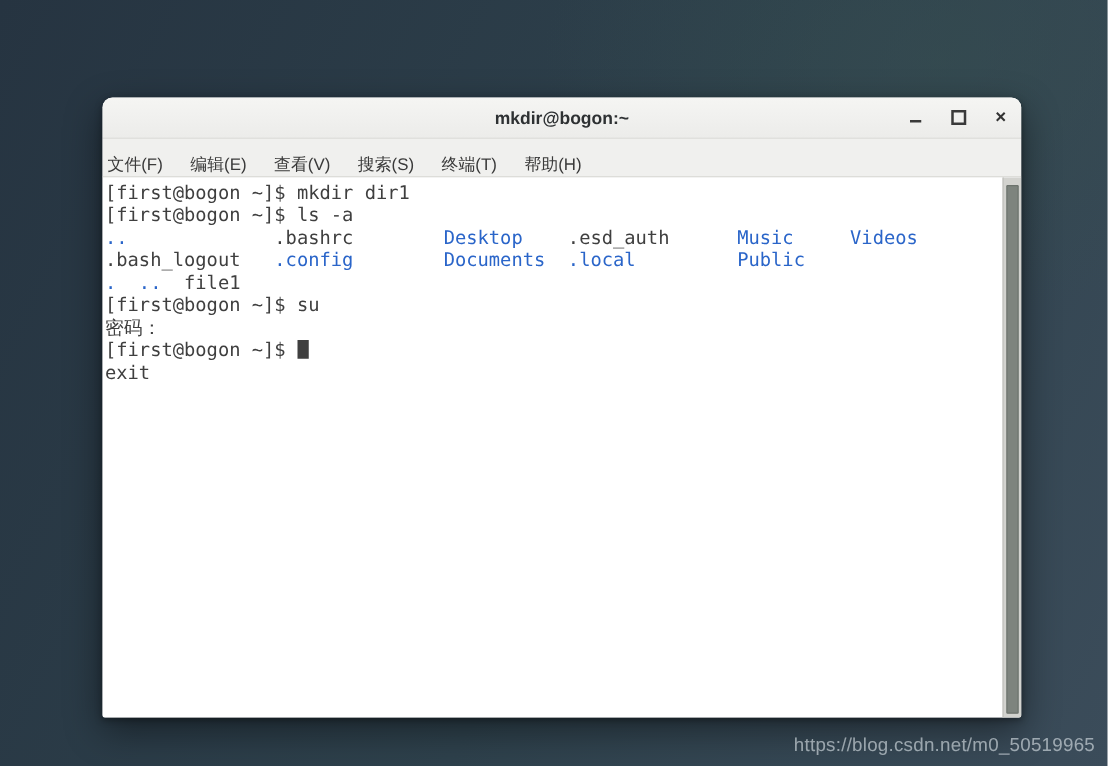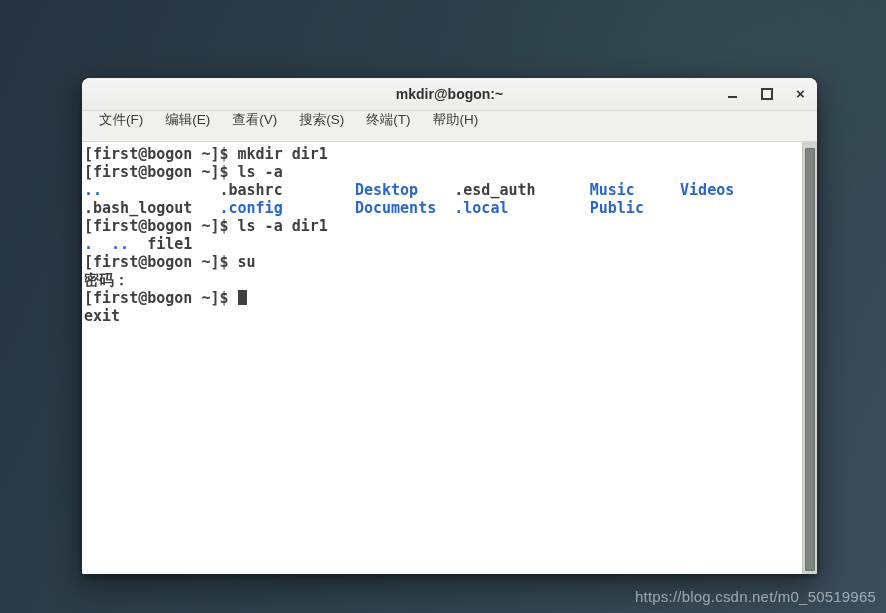--- a/index.html
+++ b/index.html
@@ -26,31 +26,31 @@
     text-align:center;font-size:14px;font-weight:600;color:#2e3133;
   }
   .controls{
     position:absolute;right:10px;top:0;height:32px;display:flex;align-items:center;gap:21px;
   }
   .ctl{width:13px;height:14px;display:flex;align-items:center;justify-content:center;cursor:pointer;}
   .min-bar{width:9px;height:2px;background:#3a3a3a;margin-top:6px;}
   .max-box{width:8px;height:8px;border:2px solid #3a3a3a;}
   .close-x{font-size:15px;font-weight:700;color:#333;line-height:14px;}
   .menubar{
-    height:30px;flex:0 0 30px;display:flex;align-items:flex-start;
-    background:#f0f0ee;border-bottom:1px solid #d6d6d2;padding-left:17px;
+    height:30px;flex:0 0 30px;display:flex;align-items:flex-end;
+    background:#f0f0ee;border-bottom:1px solid #d6d6d2;padding-left:4px;
   }
   .menu-item{
     font-size:13.5px;color:#3a3a3a;margin-right:22px;white-space:nowrap;cursor:default;
   }
   .content{flex:1;display:flex;background:var(--terminal_background,#ffffff);min-height:0;}
   .term{
     flex:1;padding:3px 0 0 2px;overflow:hidden;
     font-family:"DejaVu Sans Mono","Liberation Mono",monospace;
-    font-size:15px;line-height:18px;color:var(--terminal_foreground,#3f3f3f);font-weight:bold;
+    font-size:15px;line-height:18px;color:var(--terminal_foreground,#3f3f3f);
   }
   .term-line{white-space:pre;}
   .term-line span.dir{color:var(--directory_blue,#2a65c9);}
   .cursor{
     display:inline-block;width:9px;height:15px;vertical-align:-2px;
     background:var(--terminal_foreground,#3f3f3f);
   }
   .scrollbar{
     flex:0 0 14px;background:#d3d3cf;border-left:1px solid #c2c2be;position:relative;
   }
@@ -88,21 +88,20 @@
       <span class="menu-item">搜索(S)</span>
       <span class="menu-item">终端(T)</span>
       <span class="menu-item">帮助(H)</span>
     </div>
   <div class="content">
     <div class="term">
         <div class="term-line"><span class="fg">[first@bogon ~]$ mkdir dir1</span></div>
         <div class="term-line"><span class="fg">[first@bogon ~]$ ls -a</span></div>
         <div class="term-line"><span class="dir">..</span><span class="fg">             .bashrc        </span><span class="dir">Desktop</span><span class="fg">    .esd_auth      </span><span class="dir">Music</span><span class="fg">     </span><span class="dir">Videos</span></div>
         <div class="term-line"><span class="fg">.bash_logout   </span><span class="dir">.config</span><span class="fg">        </span><span class="dir">Documents</span><span class="fg">  </span><span class="dir">.local</span><span class="fg">         </span><span class="dir">Public</span></div>
-        <div class="term-line"><span class="fg">[first@bogon ~]$ ls -a dir1</span></div>
         <div class="term-line"><span class="dir">.</span><span class="fg">  </span><span class="dir">..</span><span class="fg">  file1</span></div>
         <div class="term-line"><span class="fg">[first@bogon ~]$ su</span></div>
         <div class="term-line"><span class="fg">密码：</span></div>
         <div class="term-line"><span class="fg">[first@bogon ~]$ </span><span class="cursor"></span></div>
         <div class="term-line"><span class="fg">exit</span></div>
       </div>
     <div class="scrollbar">
       <div class="thumb"></div>
     </div>
   </div>

